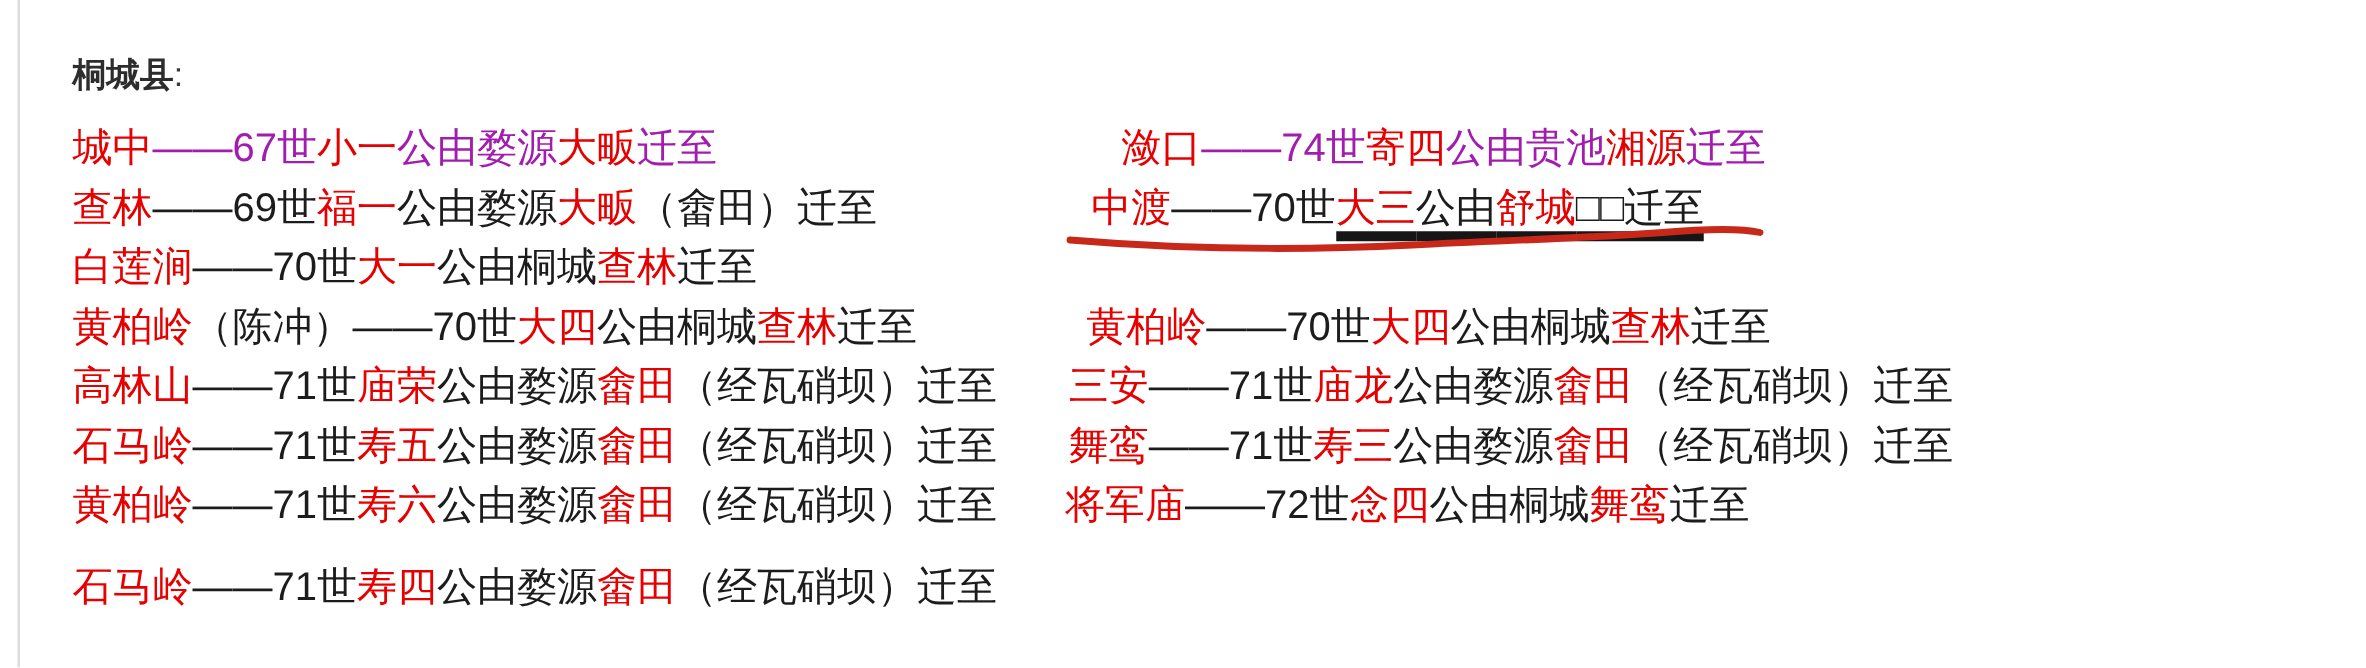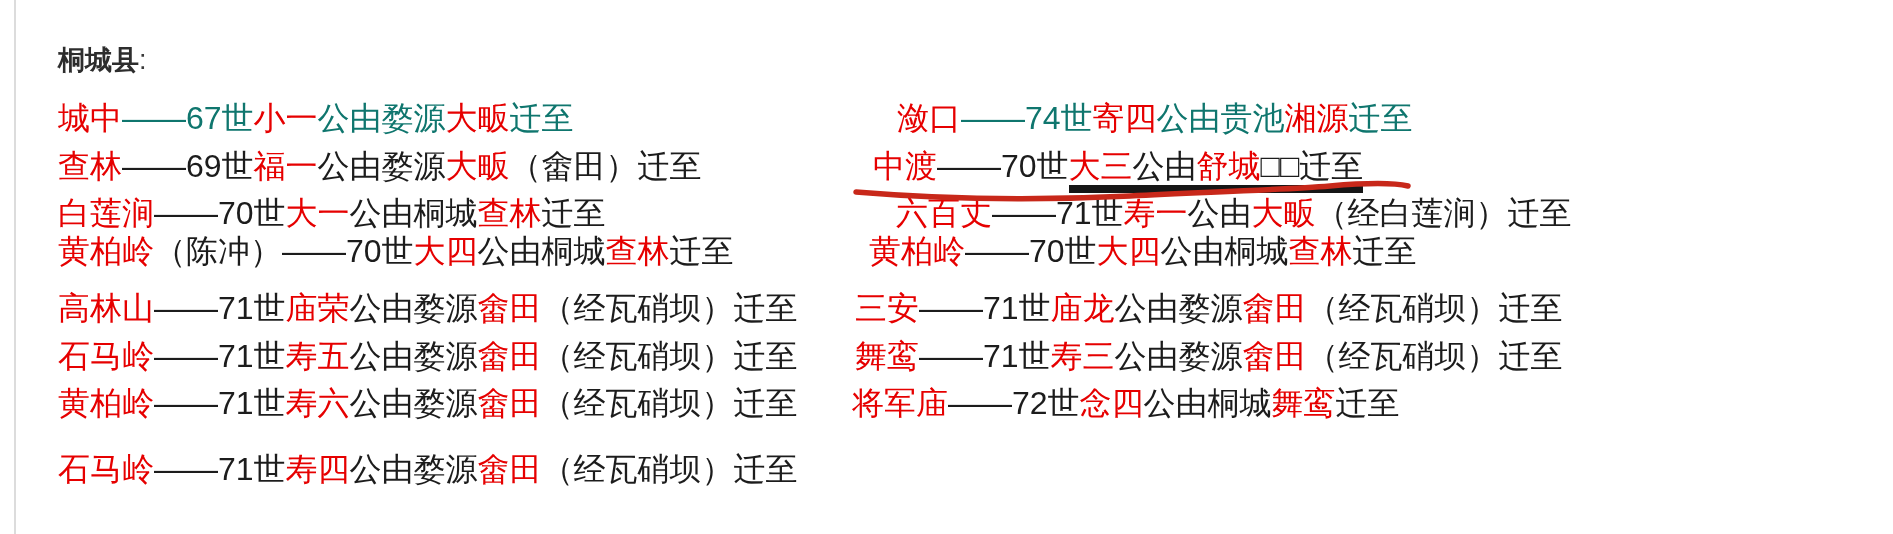--- a/index.html
+++ b/index.html
@@ -12,41 +12,40 @@
   .heading .colon{font-weight:normal;color:#3a3a3a;}
   .row{position:absolute;left:0;width:1893px;height:48px;}
   .line{position:absolute;top:0;height:48px;line-height:48px;font-size:32px;white-space:nowrap;}
   .seg{display:inline;}
   .seg.red{color:#e60000;}
   .seg.black{color:#1c1c1c;}
   .seg.gray{color:#4f4f4f;}
   .seg.u{border-bottom:8px solid #22c55e;padding-bottom:1px;}
   .marker-svg{position:absolute;left:850px;top:176px;width:565px;height:30px;pointer-events:none;}
 </style>
-<style>.seg.red{color:#e60000;}.seg.black{color:#1c1c1c;}.seg.gray{color:#0f766e;}.seg.u{border-bottom-color:#161616;}.heading{color:#2d2d2d;}</style></head>
+<style>.seg.red{color:#e60000;}.seg.black{color:#1c1c1c;}.seg.gray{color:#a21caf;}.seg.u{border-bottom-color:#161616;}.heading{color:#2d2d2d;}</style></head>
 <body>
 
 <div class="left-rule" style="background: rgb(220, 220, 220);"></div>
 
 <div class="heading"><span>桐城县</span><span class="colon">:</span></div>
 
 <div>
     <div class="row" style="top: 94px;">
       <div class="line" style="left: 58px;"><span class="seg red">城中</span><span class="seg gray">——67世</span><span class="seg red">小一</span><span class="seg gray">公由婺源</span><span class="seg red">大畈</span><span class="seg gray">迁至</span></div>
       <div class="line" style="left: 897px;"><span class="seg red">潋口</span><span class="seg gray">——74世</span><span class="seg red">寄四</span><span class="seg gray">公由贵池</span><span class="seg red">湘源</span><span class="seg gray">迁至</span></div>
     </div>
     <div class="row" style="top: 142px;">
       <div class="line" style="left: 58px;"><span class="seg red">查林</span><span class="seg black">——69世</span><span class="seg red">福一</span><span class="seg black">公由婺源</span><span class="seg red">大畈</span><span class="seg black">（畬田）迁至</span></div>
       <div class="line" style="left: 873px;"><span class="seg red">中渡</span><span class="seg black">——70世</span><span class="seg red u">大三</span><span class="seg black u">公由</span><span class="seg red u">舒城</span><span class="seg black u">□□迁至</span></div>
     </div>
     <div class="row" style="top: 189px;">
       <div class="line" style="left: 58px;"><span class="seg red">白莲涧</span><span class="seg black">——70世</span><span class="seg red">大一</span><span class="seg black">公由桐城</span><span class="seg red">查林</span><span class="seg black">迁至</span></div>
-      <div class="line" style="left: 896px;"><span class="seg red">六百丈</span><span class="seg black">——71世</span><span class="seg red">寿一</span><span class="seg black">公由</span><span class="seg red">大畈</span><span class="seg black">（经白莲涧）迁至</span></div>
     </div>
-    <div class="row" style="top: 227px;">
+    <div class="row" style="top: 237px;">
       <div class="line" style="left: 58px;"><span class="seg red">黄柏岭</span><span class="seg black">（陈冲）——70世</span><span class="seg red">大四</span><span class="seg black">公由桐城</span><span class="seg red">查林</span><span class="seg black">迁至</span></div>
       <div class="line" style="left: 869px;"><span class="seg red">黄柏岭</span><span class="seg black">——70世</span><span class="seg red">大四</span><span class="seg black">公由桐城</span><span class="seg red">查林</span><span class="seg black">迁至</span></div>
     </div>
     <div class="row" style="top: 284px;">
       <div class="line" style="left: 58px;"><span class="seg red">高林山</span><span class="seg black">——71世</span><span class="seg red">庙荣</span><span class="seg black">公由婺源</span><span class="seg red">畬田</span><span class="seg black">（经瓦硝坝）迁至</span></div>
       <div class="line" style="left: 855px;"><span class="seg red">三安</span><span class="seg black">——71世</span><span class="seg red">庙龙</span><span class="seg black">公由婺源</span><span class="seg red">畬田</span><span class="seg black">（经瓦硝坝）迁至</span></div>
     </div>
     <div class="row" style="top: 332px;">
       <div class="line" style="left: 58px;"><span class="seg red">石马岭</span><span class="seg black">——71世</span><span class="seg red">寿五</span><span class="seg black">公由婺源</span><span class="seg red">畬田</span><span class="seg black">（经瓦硝坝）迁至</span></div>
       <div class="line" style="left: 855px;"><span class="seg red">舞鸾</span><span class="seg black">——71世</span><span class="seg red">寿三</span><span class="seg black">公由婺源</span><span class="seg red">畬田</span><span class="seg black">（经瓦硝坝）迁至</span></div>

